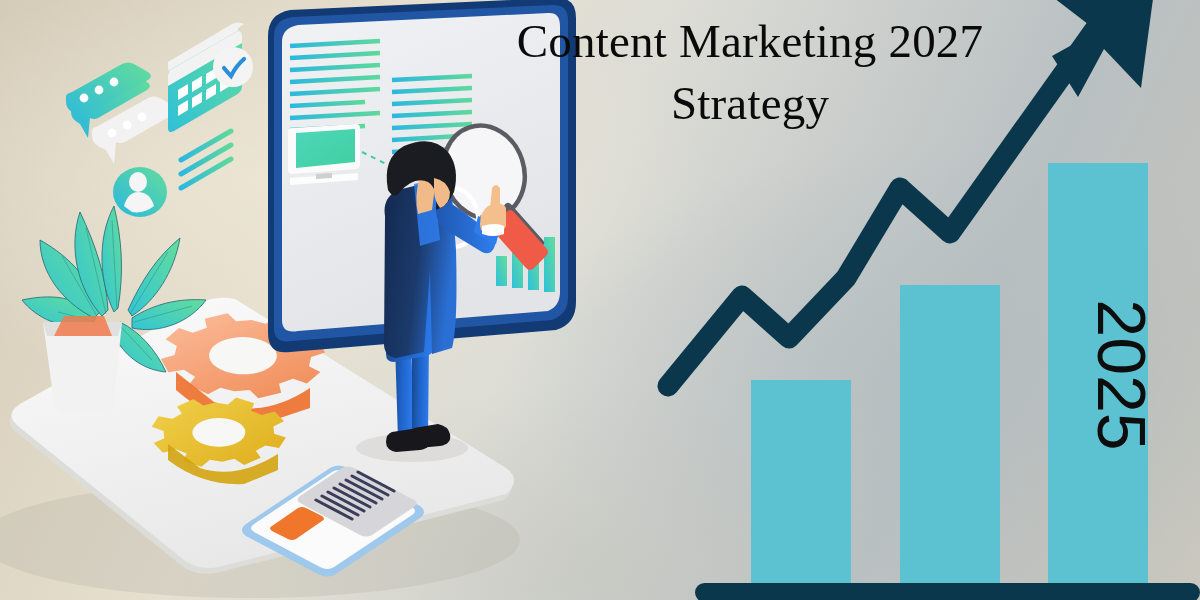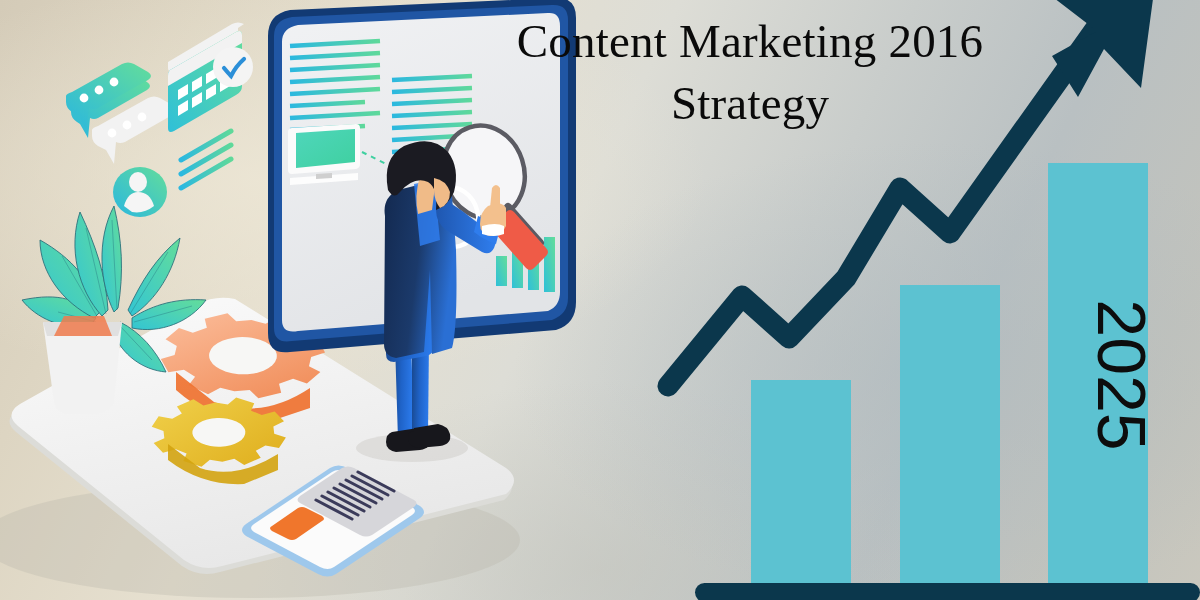--- a/index.html
+++ b/index.html
@@ -333,16 +333,16 @@
     <text x="1098" y="375" transform="rotate(90 1098 375)" text-anchor="middle" font-family="Liberation Sans, sans-serif" font-size="68" fill="#0d0d0d">2025</text>
 
     <g>
       <path d="M668,386 L742,296 L789,338 L846,278 L900,188 L950,233 L1098,25" fill="none" stroke="#0b374c" stroke-width="21" stroke-linecap="round" stroke-linejoin="round"></path>
       <path d="M1155,-16 L1141,88 L1104,49 L1078,97 L1052,56 L1097,31 L1054,-2 Z" fill="#0b374c"></path>
     </g>
 
     <rect x="695" y="583" width="505" height="19" rx="9.5" fill="#0b374c"></rect>
   </svg>
 
-  <div class="title">Content Marketing 2016
+  <div class="title">Content Marketing 2027
 Strategy</div>
 
 </div>
 
 </body></html>

